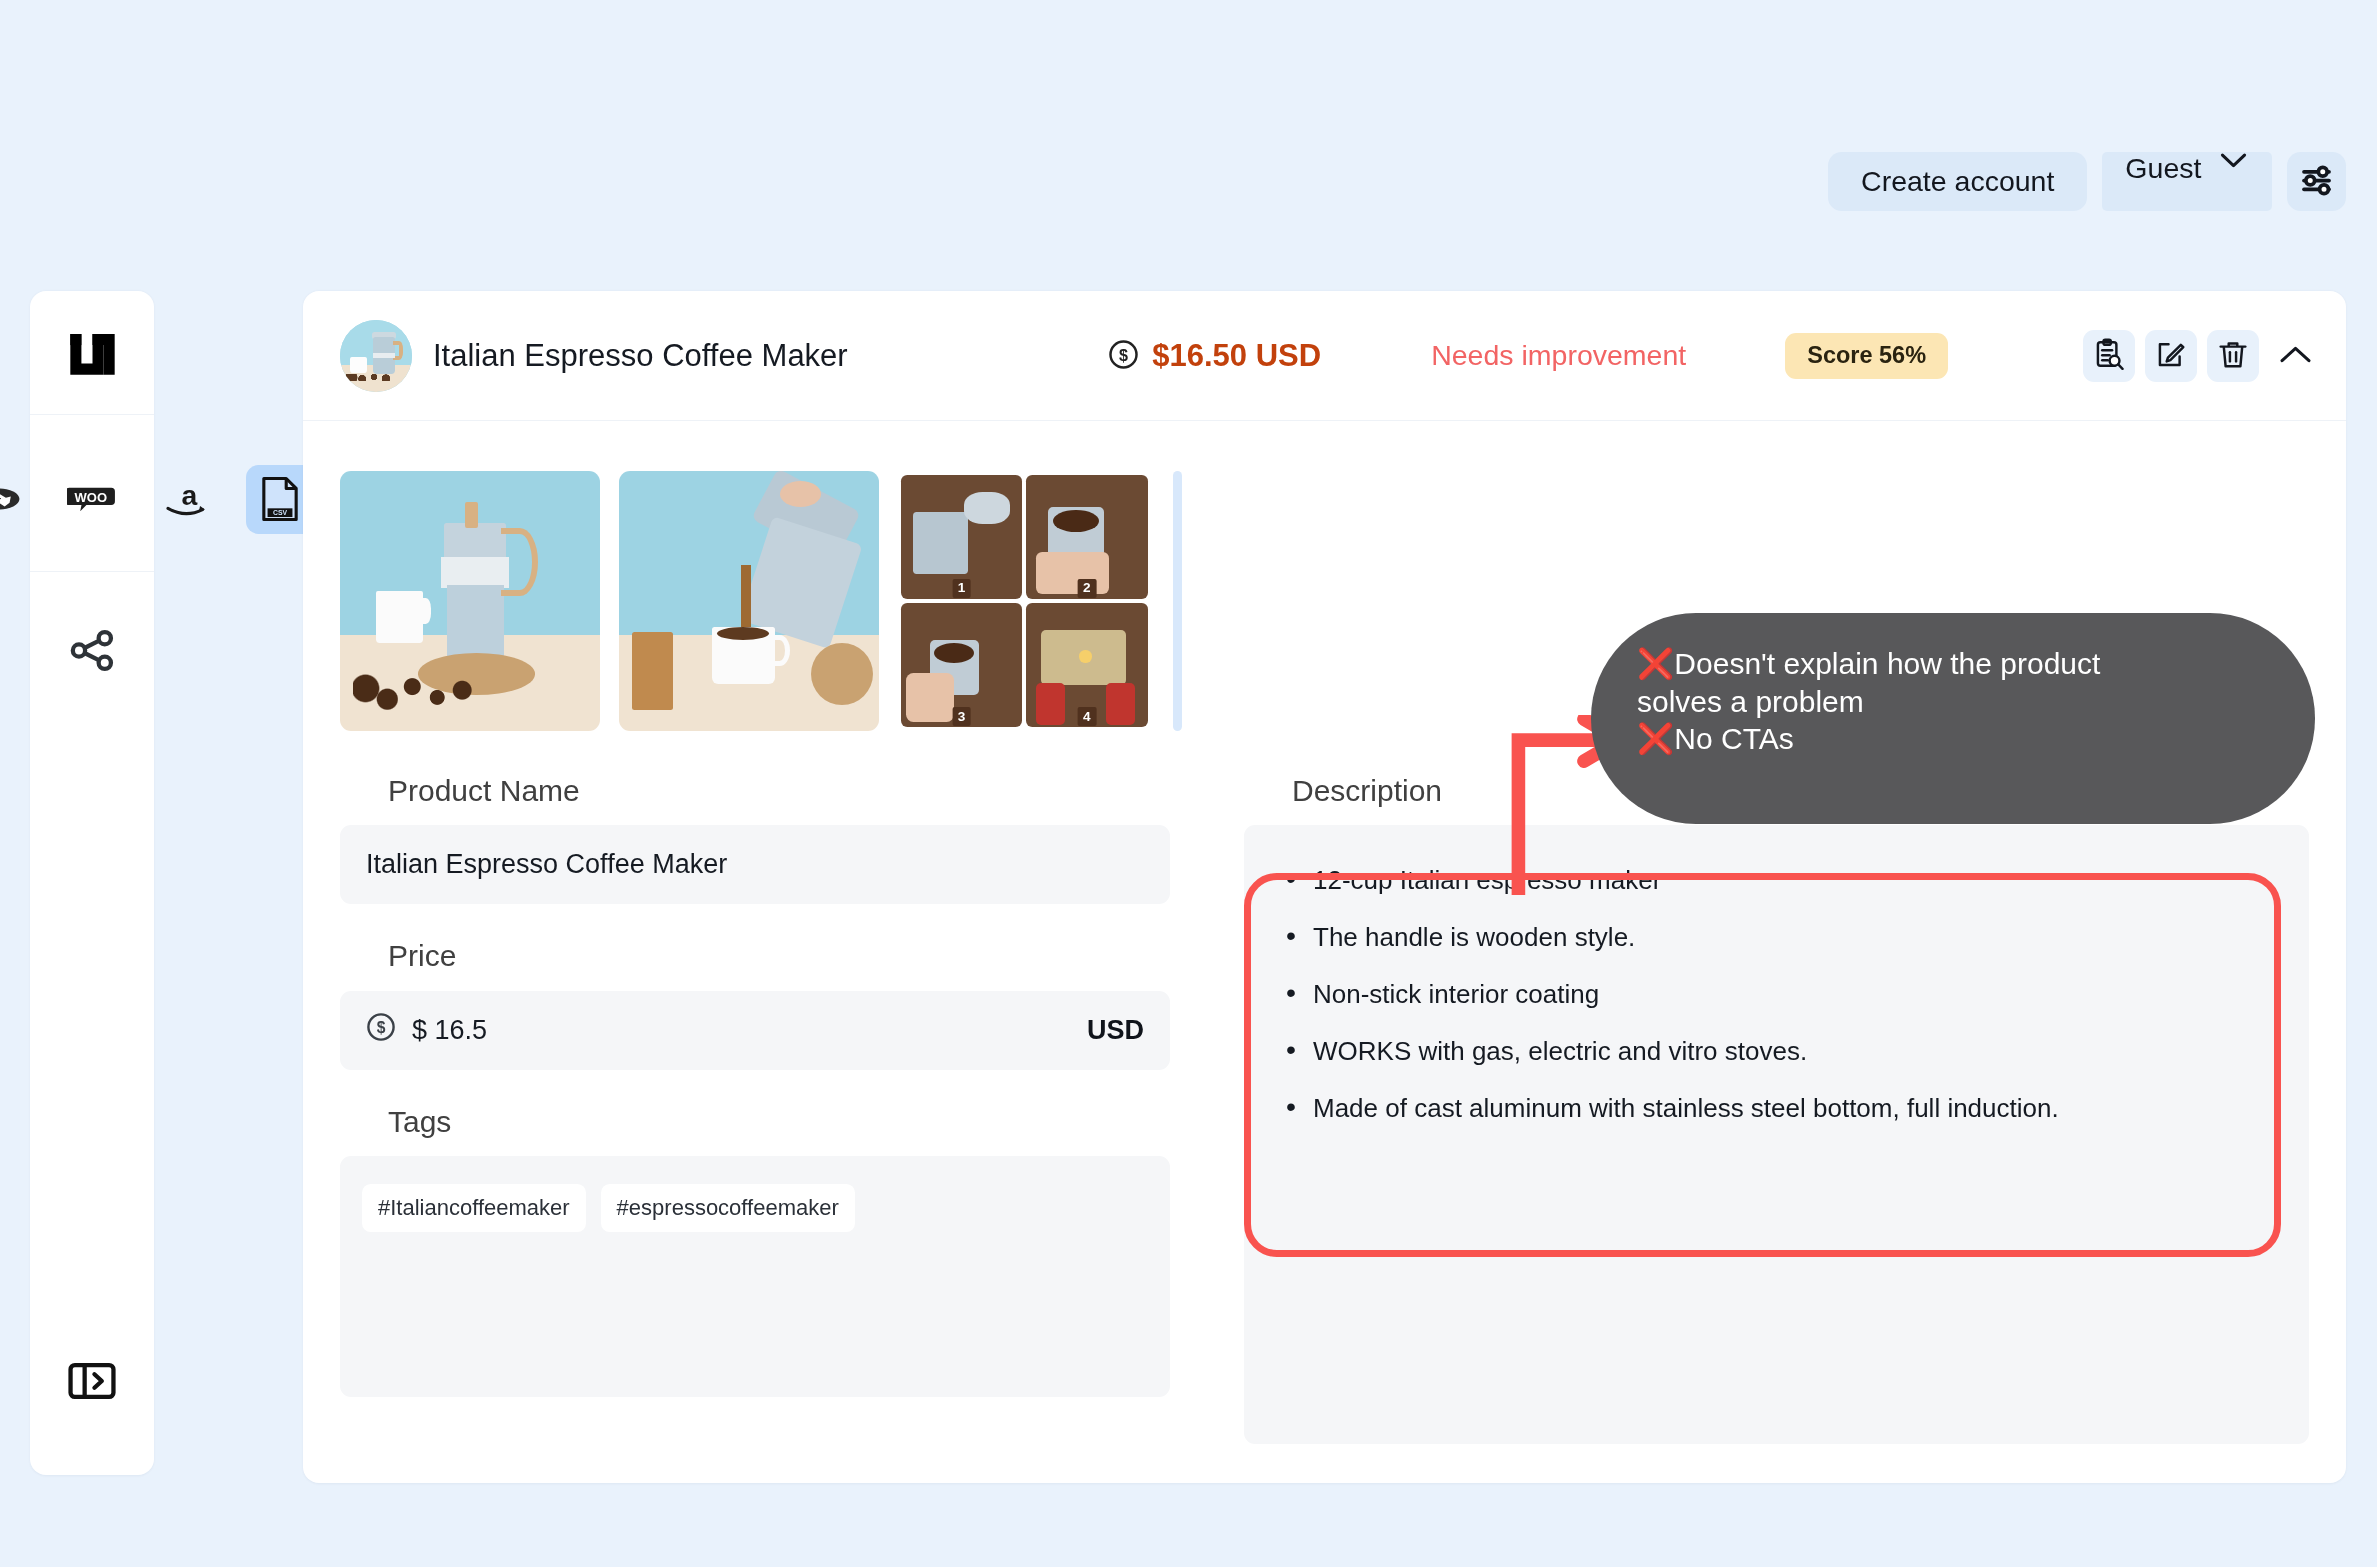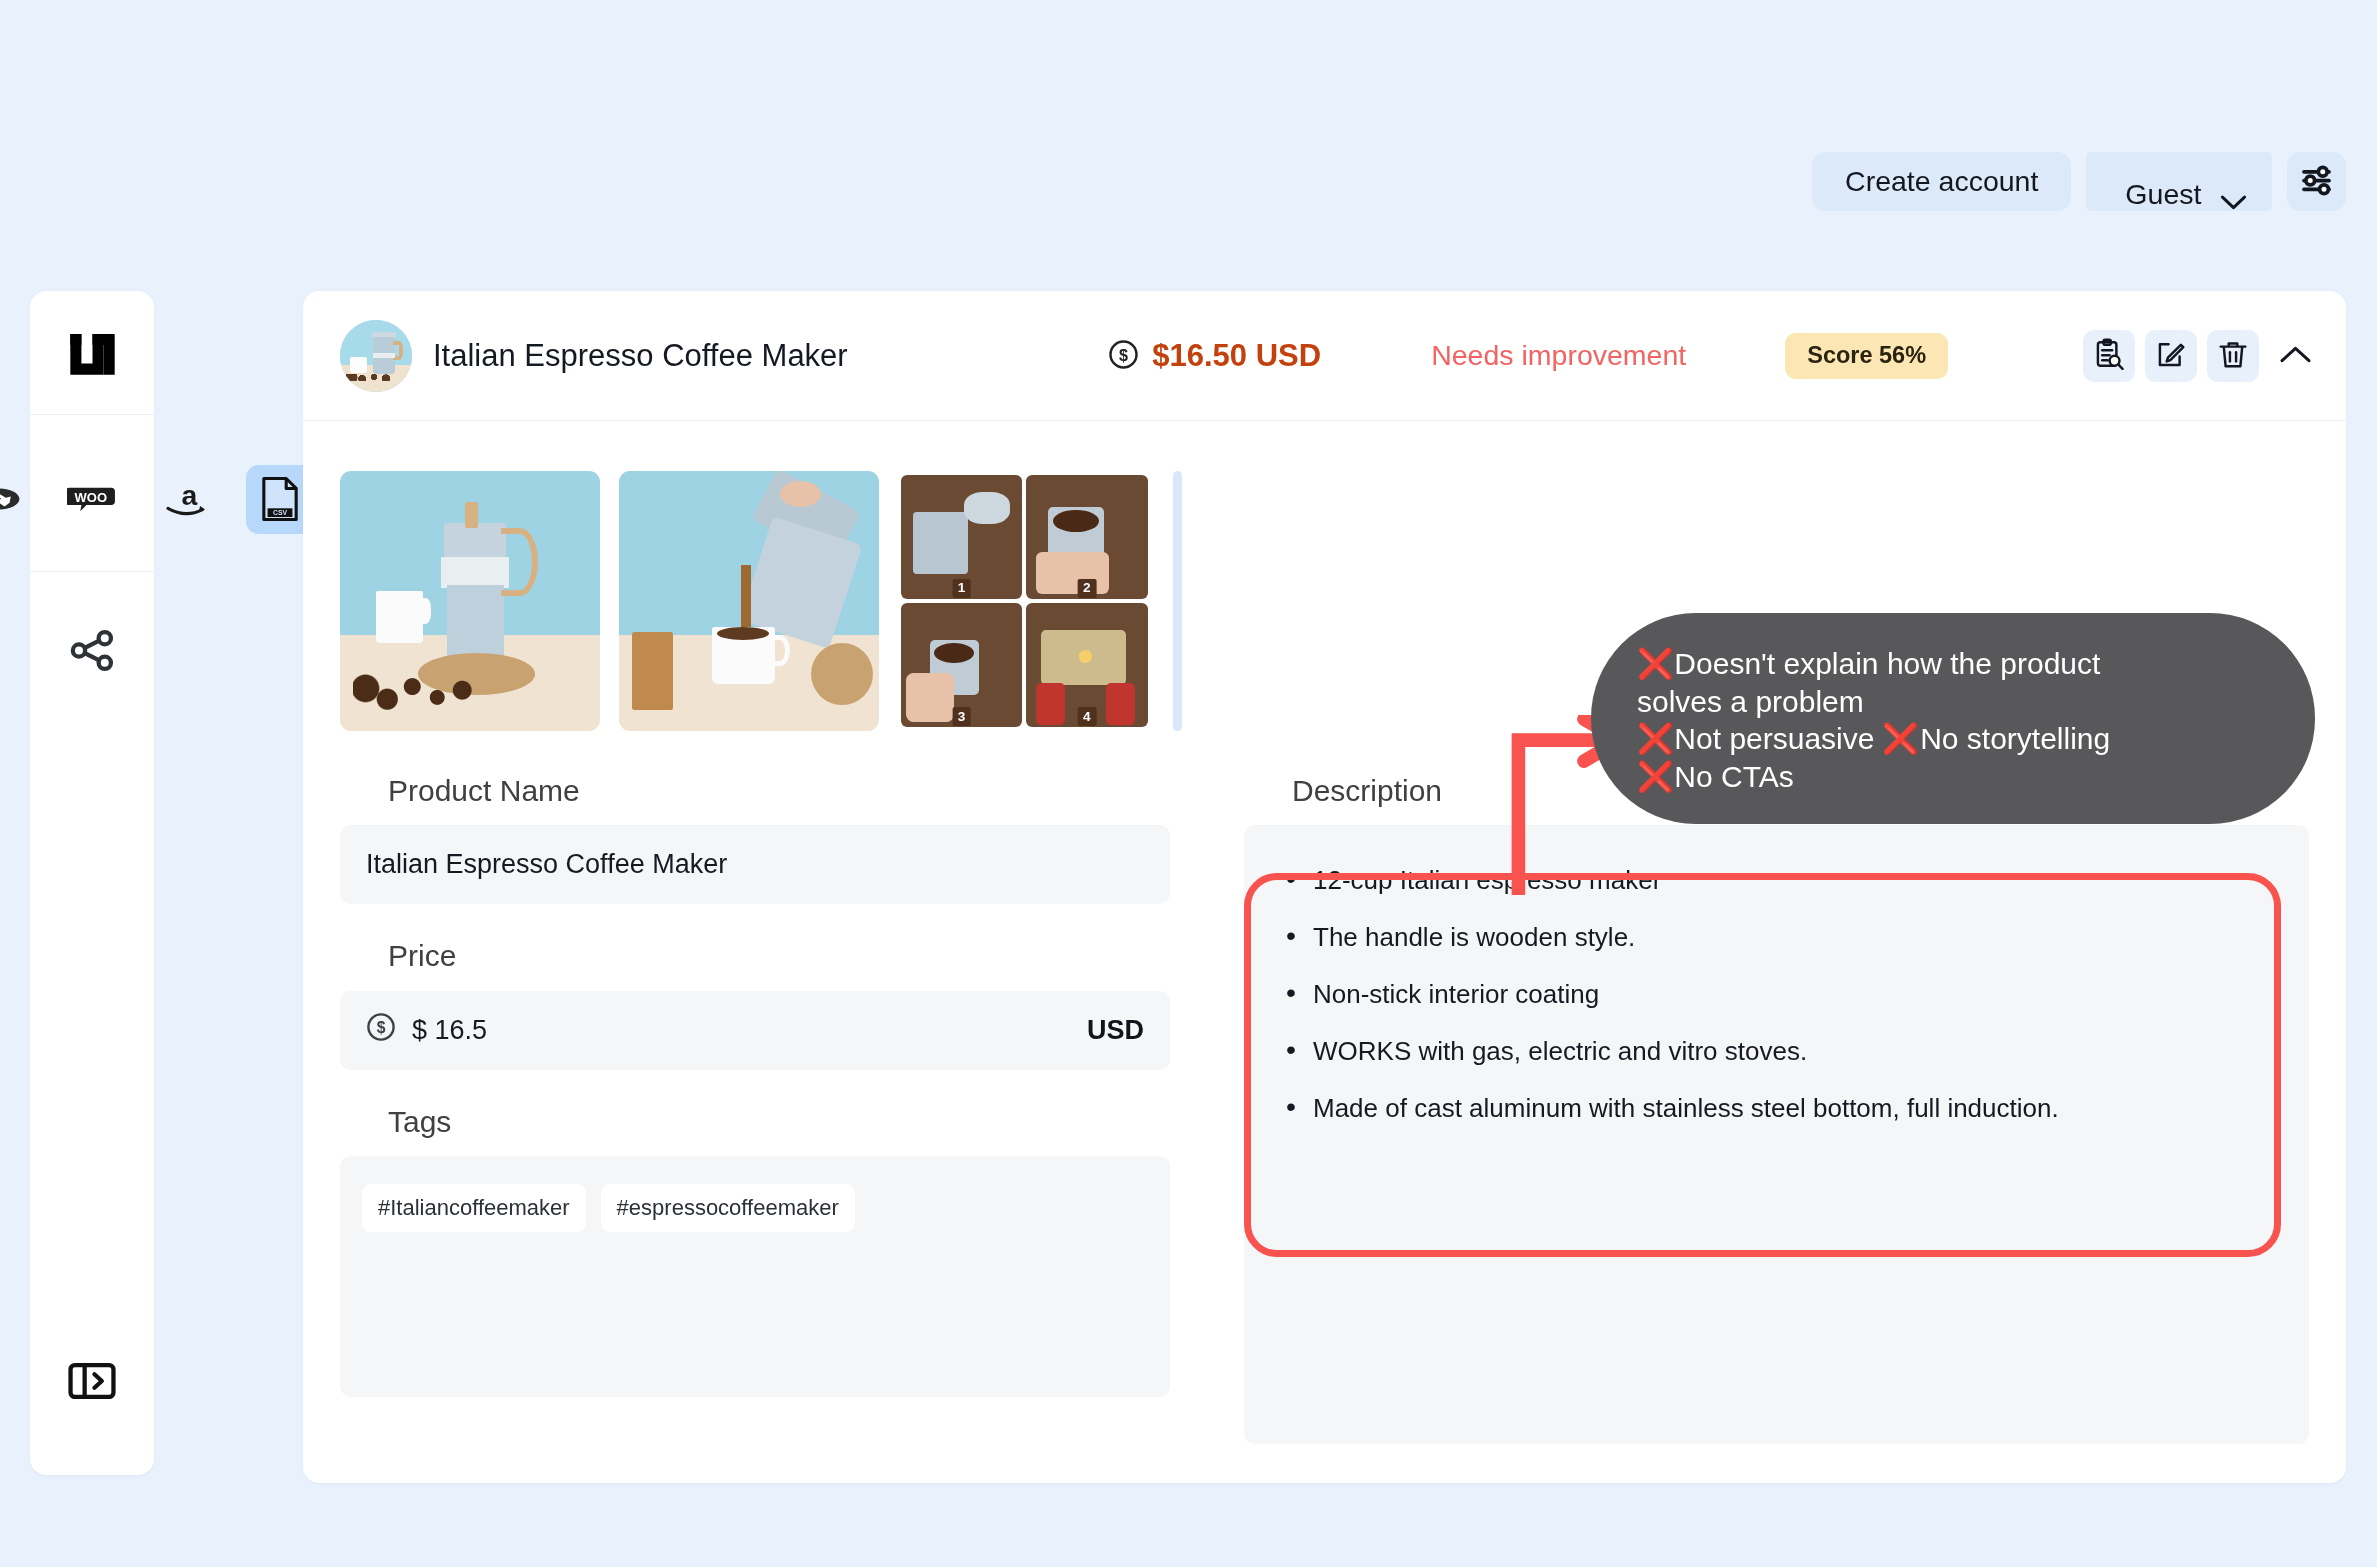--- a/index.html
+++ b/index.html
@@ -20,23 +20,23 @@
     background: #dbe9f8; color: #13171f;
     border: none; border-radius: 13.6px;
     height: 59px; padding: 0 33px;
     font-size: 28.5px; font-family: "Liberation Sans", sans-serif;
     cursor: pointer; white-space: nowrap;
     display: flex; align-items: center;
   }
   .btn-guest {
     background: #dbe9f8; color: #13171f;
     border: none; border-radius: 5px;
-    height: 59px; padding: 0 25px 0 39px;
+    height: 59px; padding: 0 25px 0 23px;
     font-size: 28.5px; cursor: pointer;
-    display: flex; align-items: flex-end; gap: 18.6px;
+    display: flex; align-items: flex-start; gap: 18.6px;
   }
   .btn-guest .chev { display: block; line-height: 0; }
   .btn-settings {
     background: #dbe9f8; border: none; border-radius: 13.6px;
     height: 59px; width: 59px; cursor: pointer;
     display: flex; align-items: center; justify-content: center;
   }
 
   
   .sidebar {
@@ -475,21 +475,18 @@
   </div>
 
   <div class="bubble">
     <p>
       <span class="xm">❌</span><span>Doesn't explain how the product</span>
     </p>
     <p>
       <span>solves a problem</span>
     </p>
     <p>
-      <span class="xm">❌</span><span>Not persuasive </span><span class="xm">❌</span><span>No storytelling</span>
-    </p>
-    <p>
       <span class="xm">❌</span><span>No CTAs</span>
     </p>
   </div>
 
 </div>
 
 
 </body></html>

